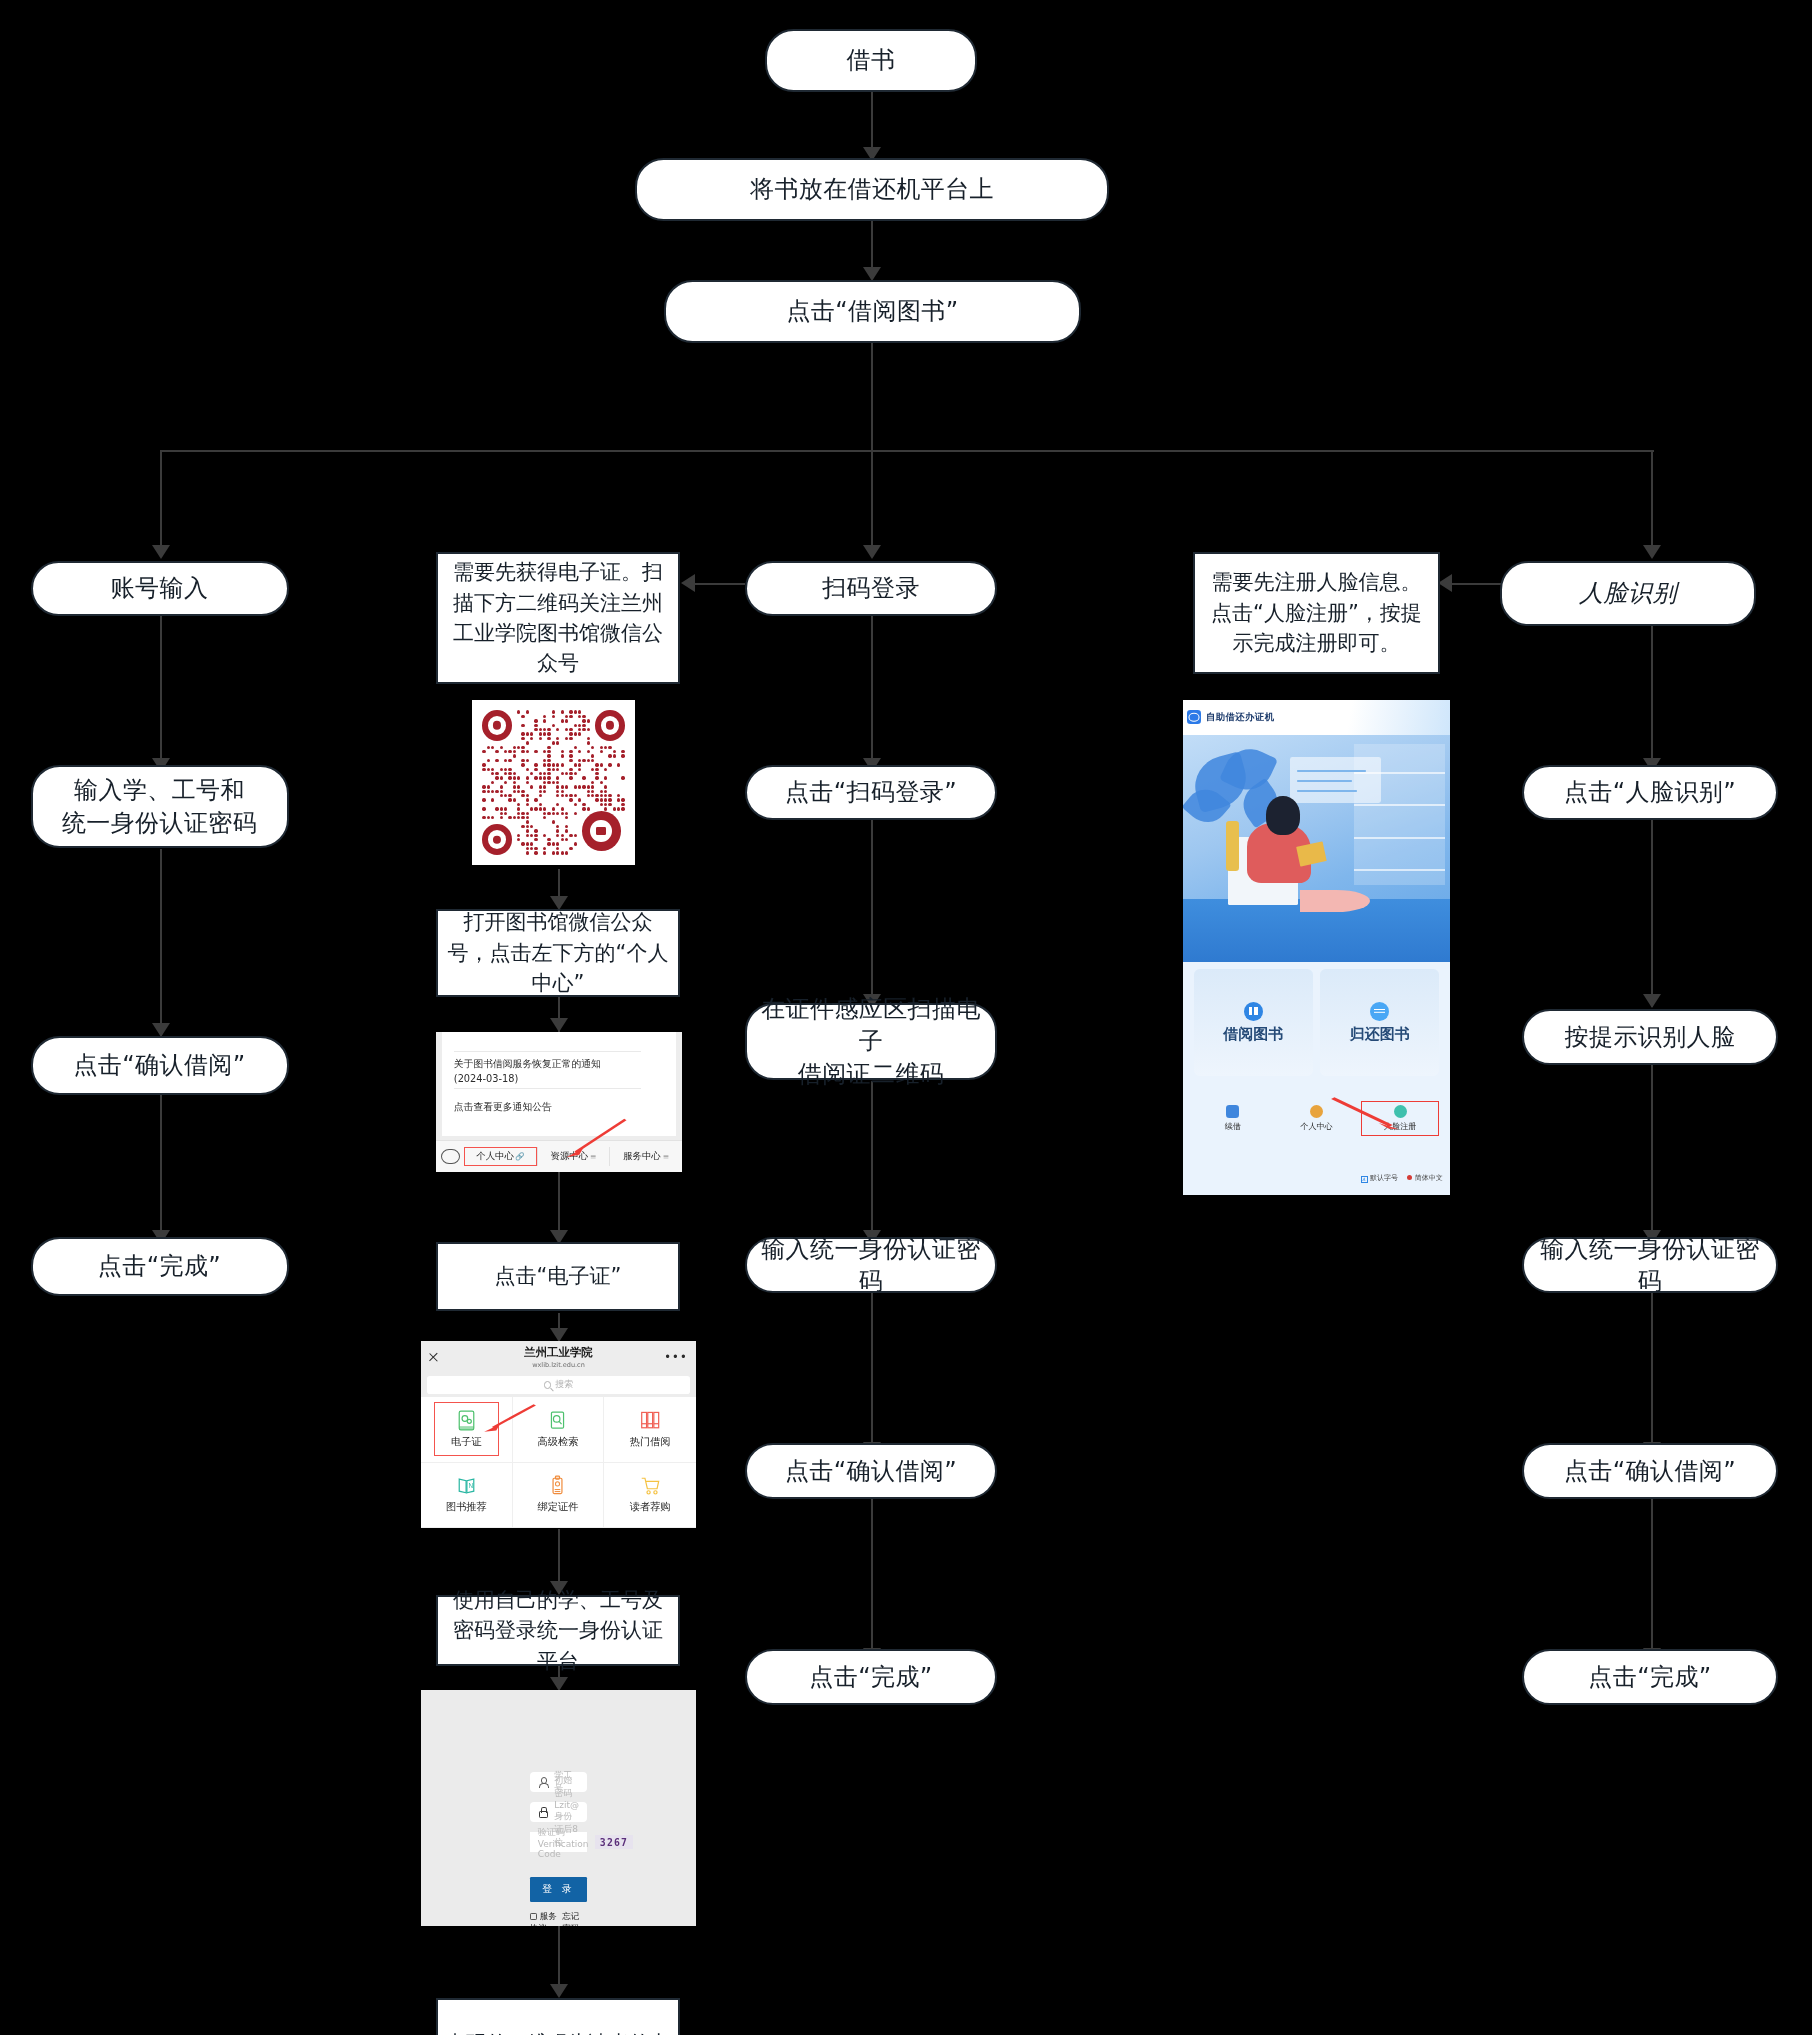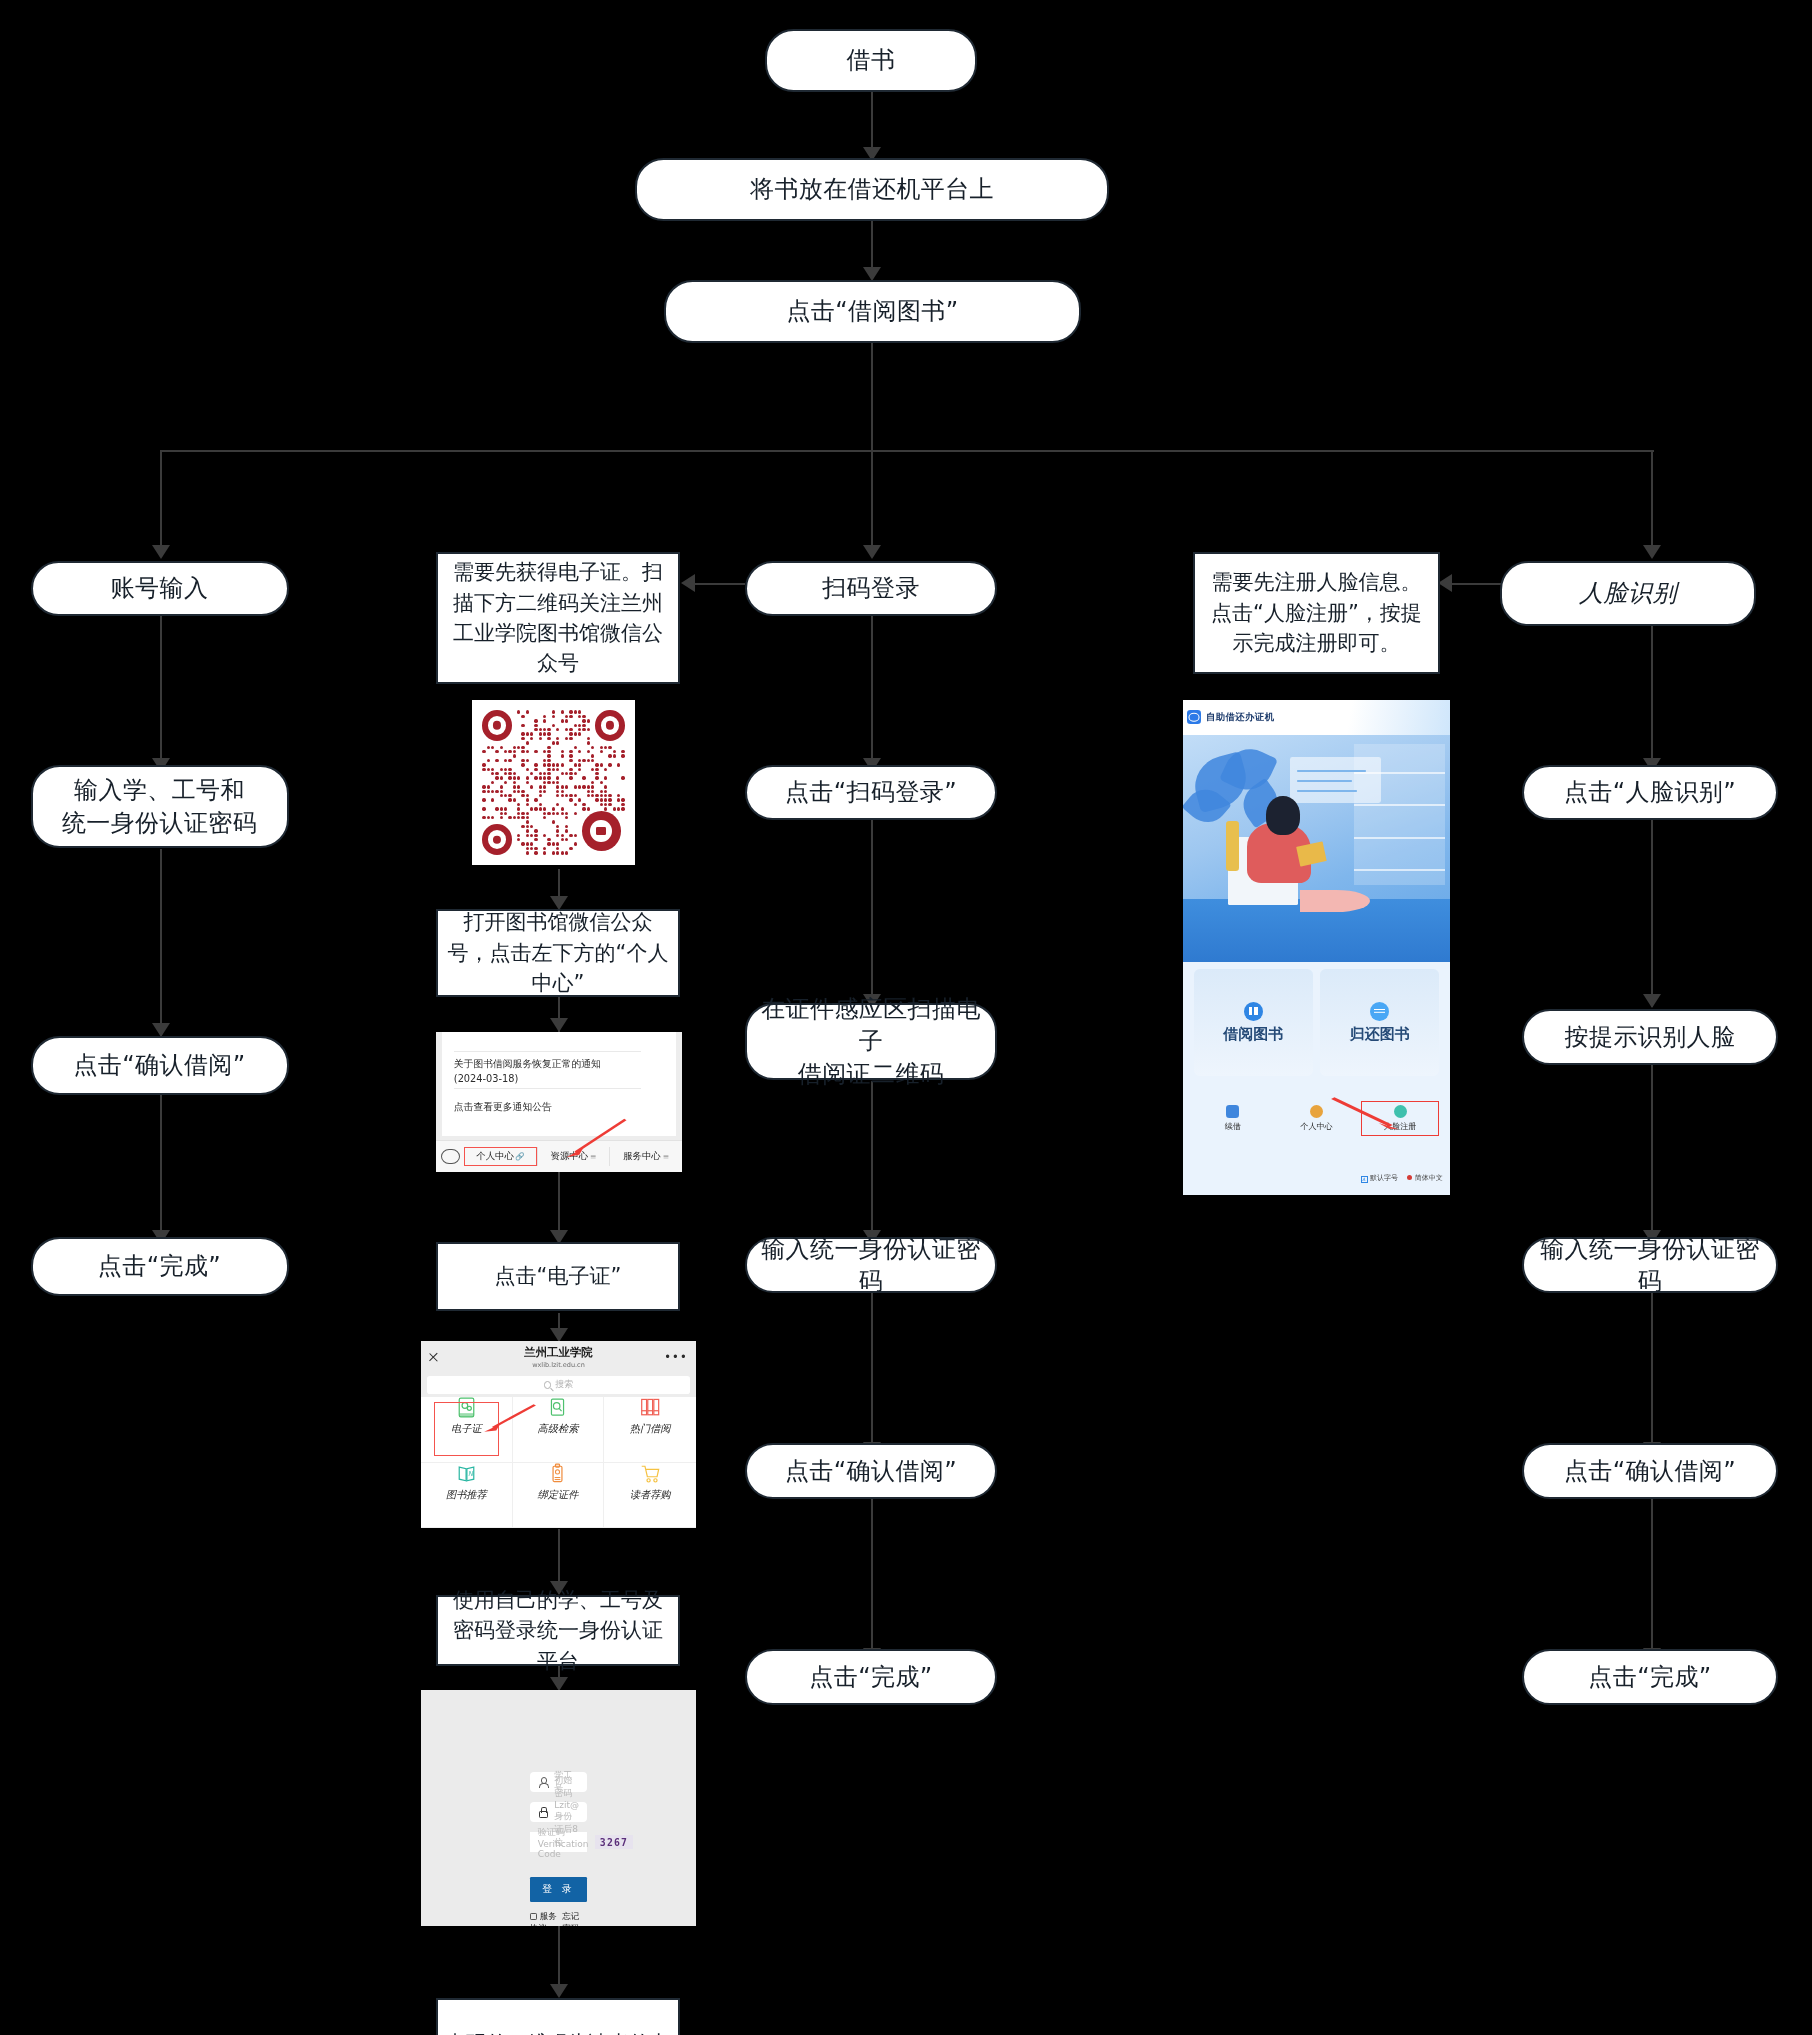--- a/index.html
+++ b/index.html
@@ -178,22 +178,22 @@
   .mp-search {
     flex:1; height:74%; background:#fff; border-radius:2.8px;
     display:flex; align-items:center; justify-content:center;
     color:#b2b2b2; font-size:9px; gap:4.1px;
   }
   .mp-mag { width:7.3px; height:7.3px; border:1px solid #b2b2b2; border-radius:50%; position:relative; }
   .mp-mag::after { content:""; position:absolute; right:-3.3px; bottom:-2px; width:3.7px; height:1px; background:#b2b2b2; transform:rotate(45deg); }
   .mp-grid { flex:1; display:grid; grid-template-columns:1fr 1fr 1fr; grid-template-rows:1fr 1fr; }
   .mp-cell {
     border-right:0.8px solid #efefef; border-bottom:0.8px solid #efefef;
-    display:flex; flex-direction:column; align-items:center; 
-    gap:4.1px; position:relative;font-style:italic;
+    display:flex; flex-direction:column; align-items:center; justify-content:center;
+    gap:4.1px; position:relative;
   }
   .mp-cell:nth-child(3n) { border-right:none; }
   .mp-lbl { font-size:10.2px; color:#1f1f1f; }
   .mp-hlbox { position:absolute; left:14%; top:8%; width:72%; height:84%; border:1.2px solid #f4534d; }
 
   
   .lg-shot { position:absolute; background:#ebebeb; overflow:hidden; padding:4.5% 6%; }
   .lg-field {
     background:#fff; border-radius:4.1px; height:20.4px;
     display:flex; align-items:center; gap:6.5px;

